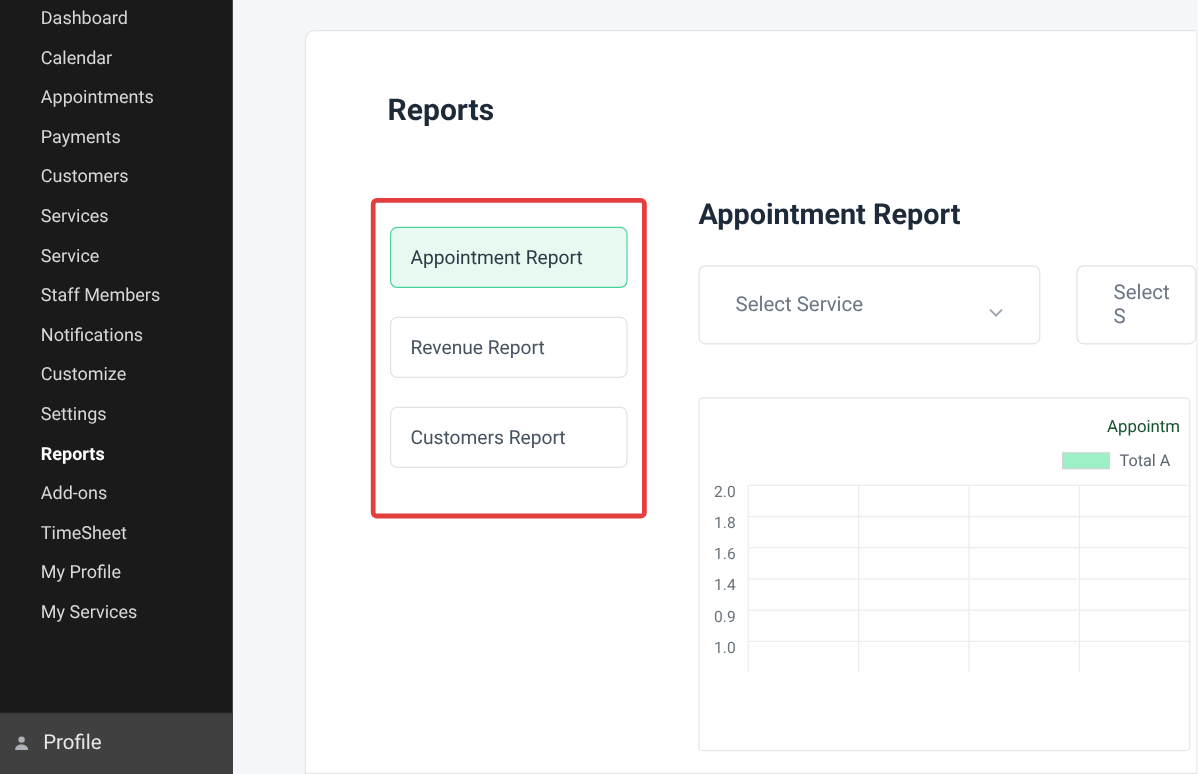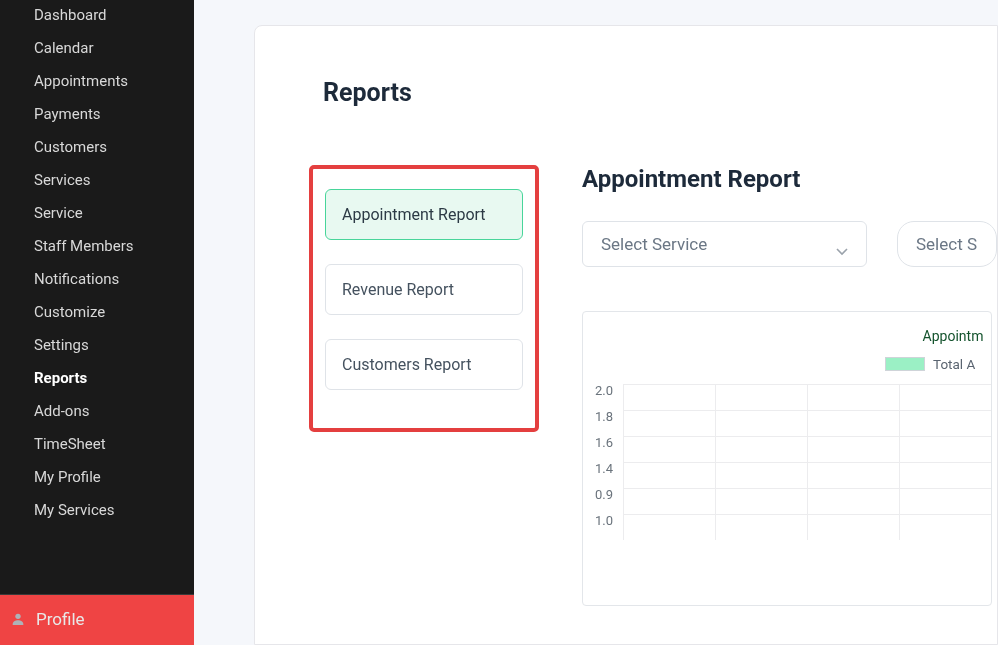--- a/index.html
+++ b/index.html
@@ -30,21 +30,21 @@
       cursor: pointer;
       margin-left: 24px;
     }
     .sidebar-item.active {
       font-weight: 700;
       color: #ffffff;
     }
     .sidebar-footer {
       border-top: 1px solid #3a3a3a;
       padding: 14px 10px 6px 10px;
-      background: #ef4444;
+      background: #404040;
     }
     .sidebar-profile {
       display: flex;
       align-items: center;
       gap: 10px;
       color: #e8e8e8;
       font-size: 17px;
       padding-bottom: 10px;
     }
     .profile-icon {
@@ -124,29 +124,29 @@
       display: flex;
       gap: 30px;
       margin-bottom: 44px;
     }
     .select {
       display: inline-flex;
       align-items: center;
       justify-content: space-between;
       border: 1px solid #dfe3e8;
       border-radius: 6px;
-      padding: 12px 18px;
+      padding: 12px 30px;
       font-size: 17px;
       color: #6b7785;
       background: #ffffff;
       cursor: pointer;
       width: 285px;
       font-family: inherit;
     }
-    .select.secondary { width: 100px; border-radius: 17px; }
+    .select.secondary { width: 100px; }
     .chevron {
       width: 12px;
       height: 8px;
       display: inline-block;
     }
     .chart-box {
       border: 1px solid #e3e6ea;
       border-radius: 4px;
       padding: 16px 0 0 12px;
       height: 295px;

